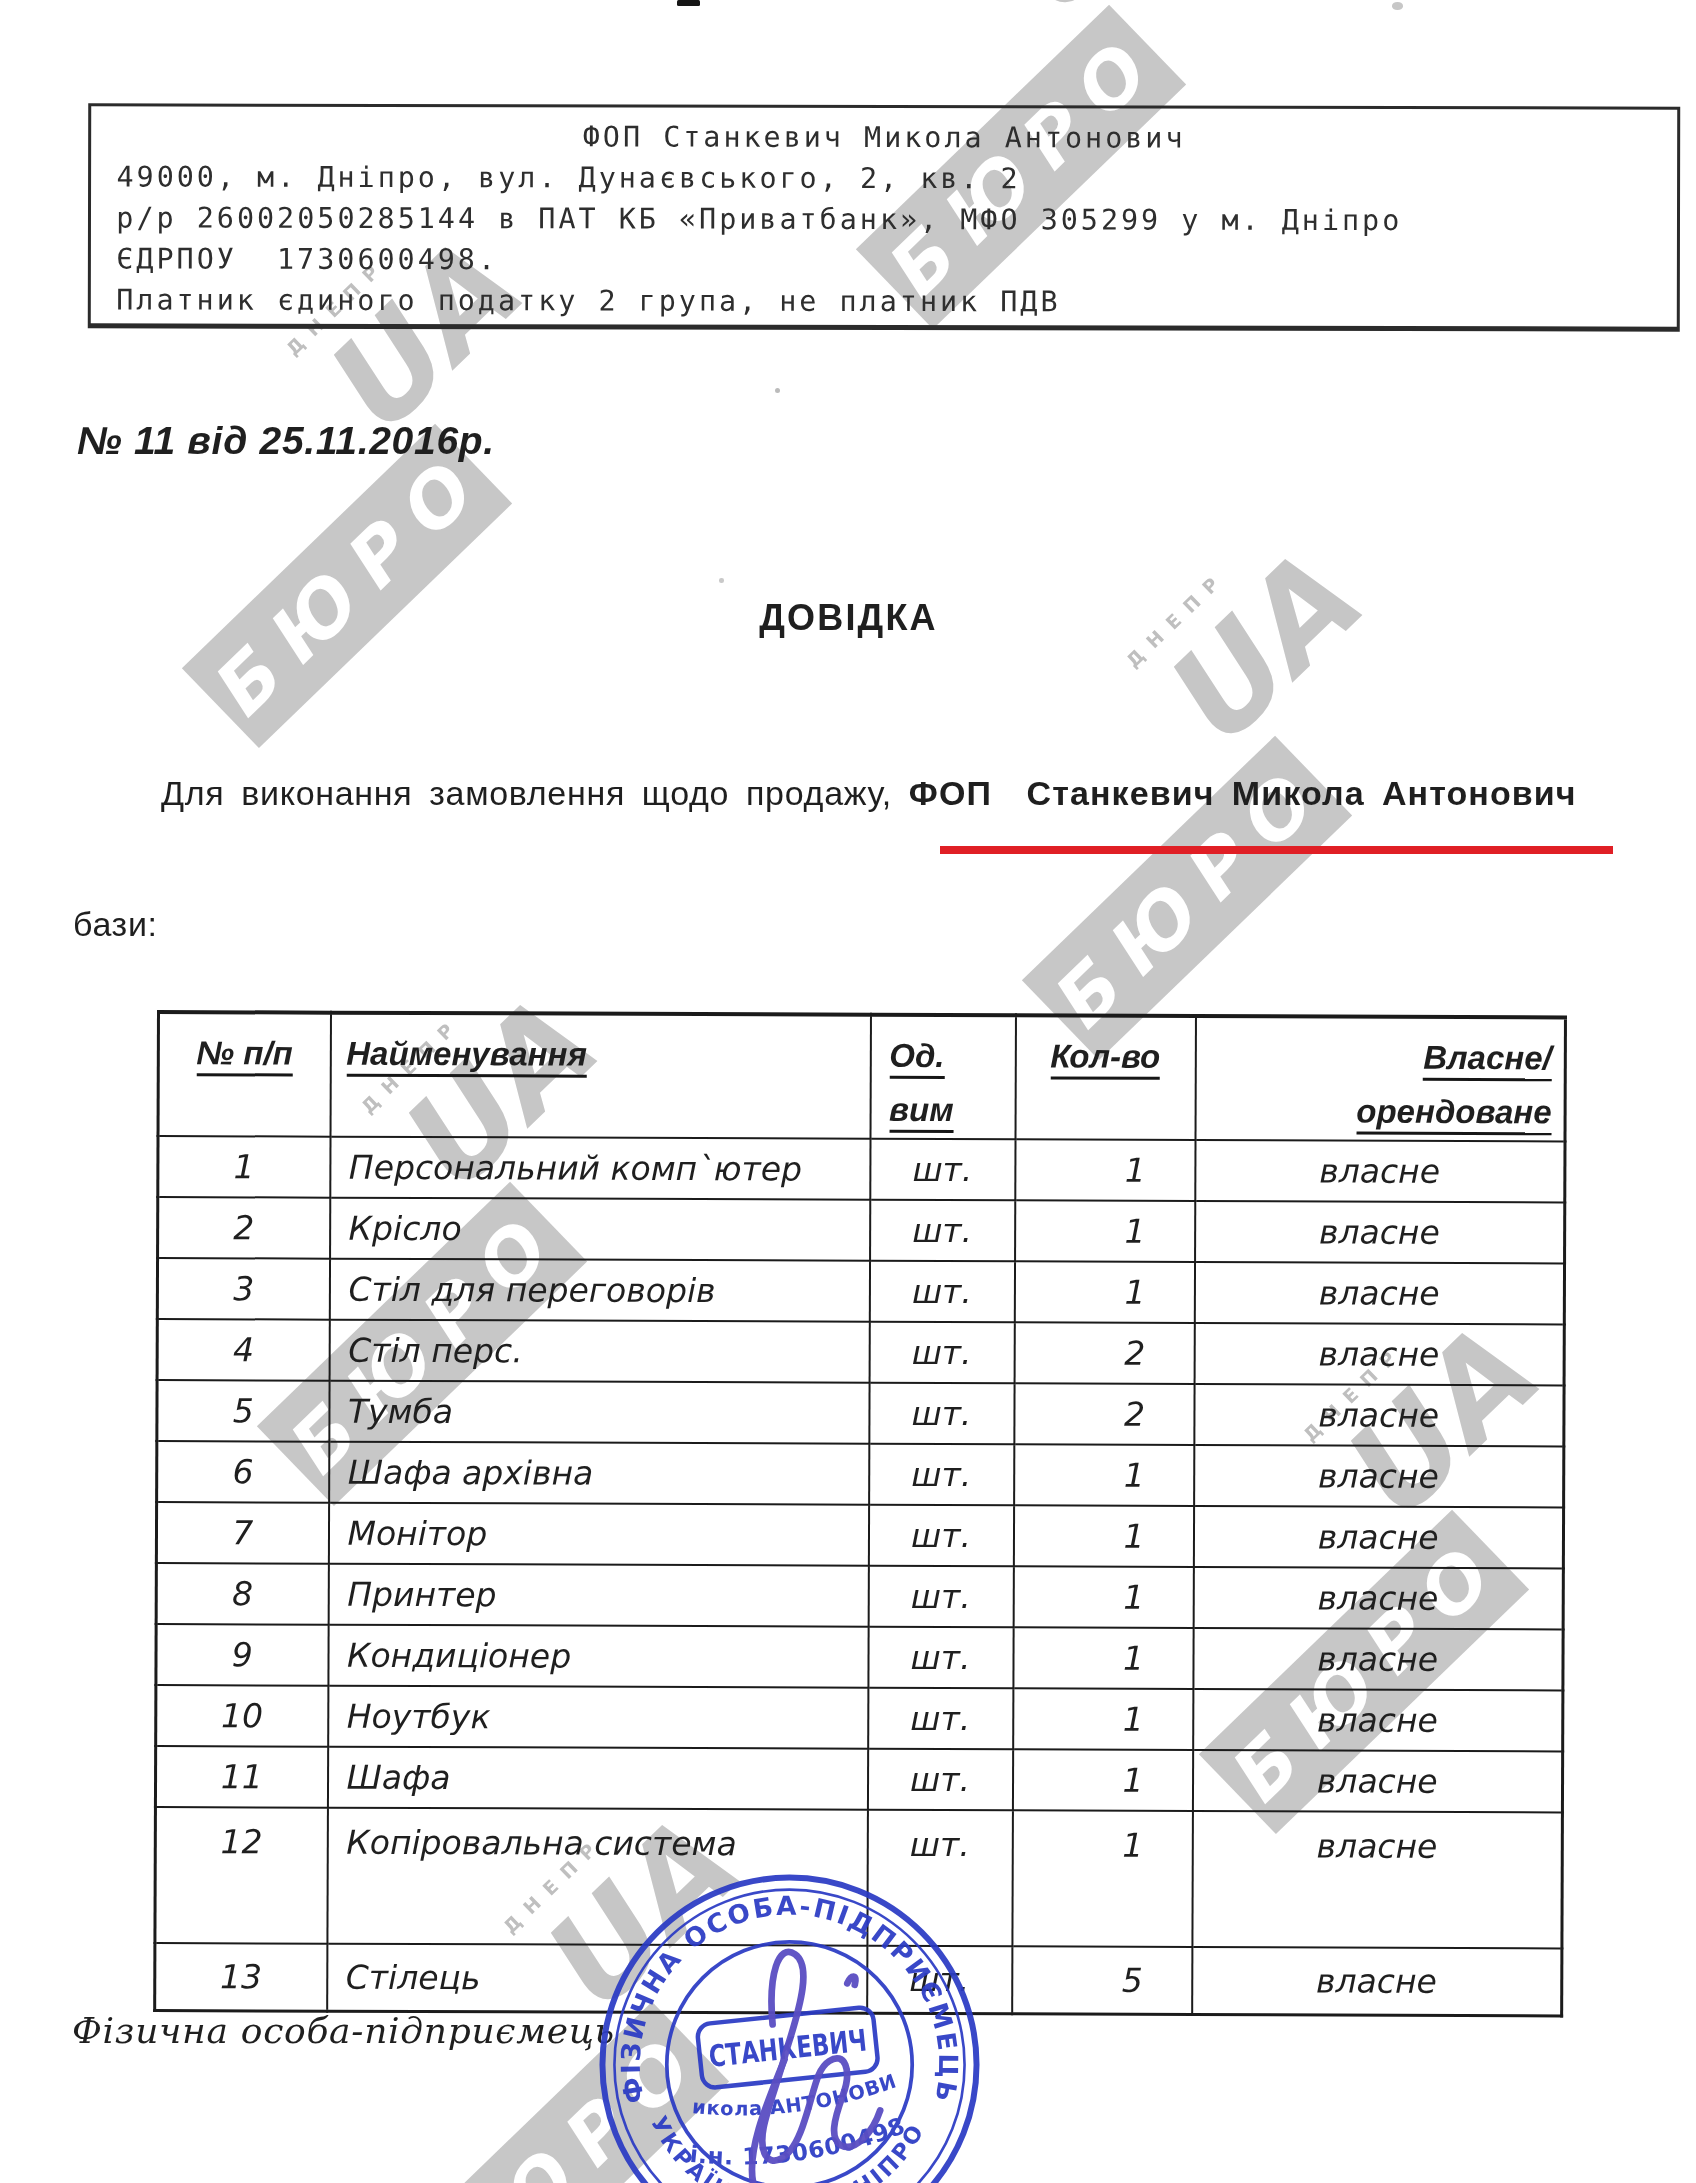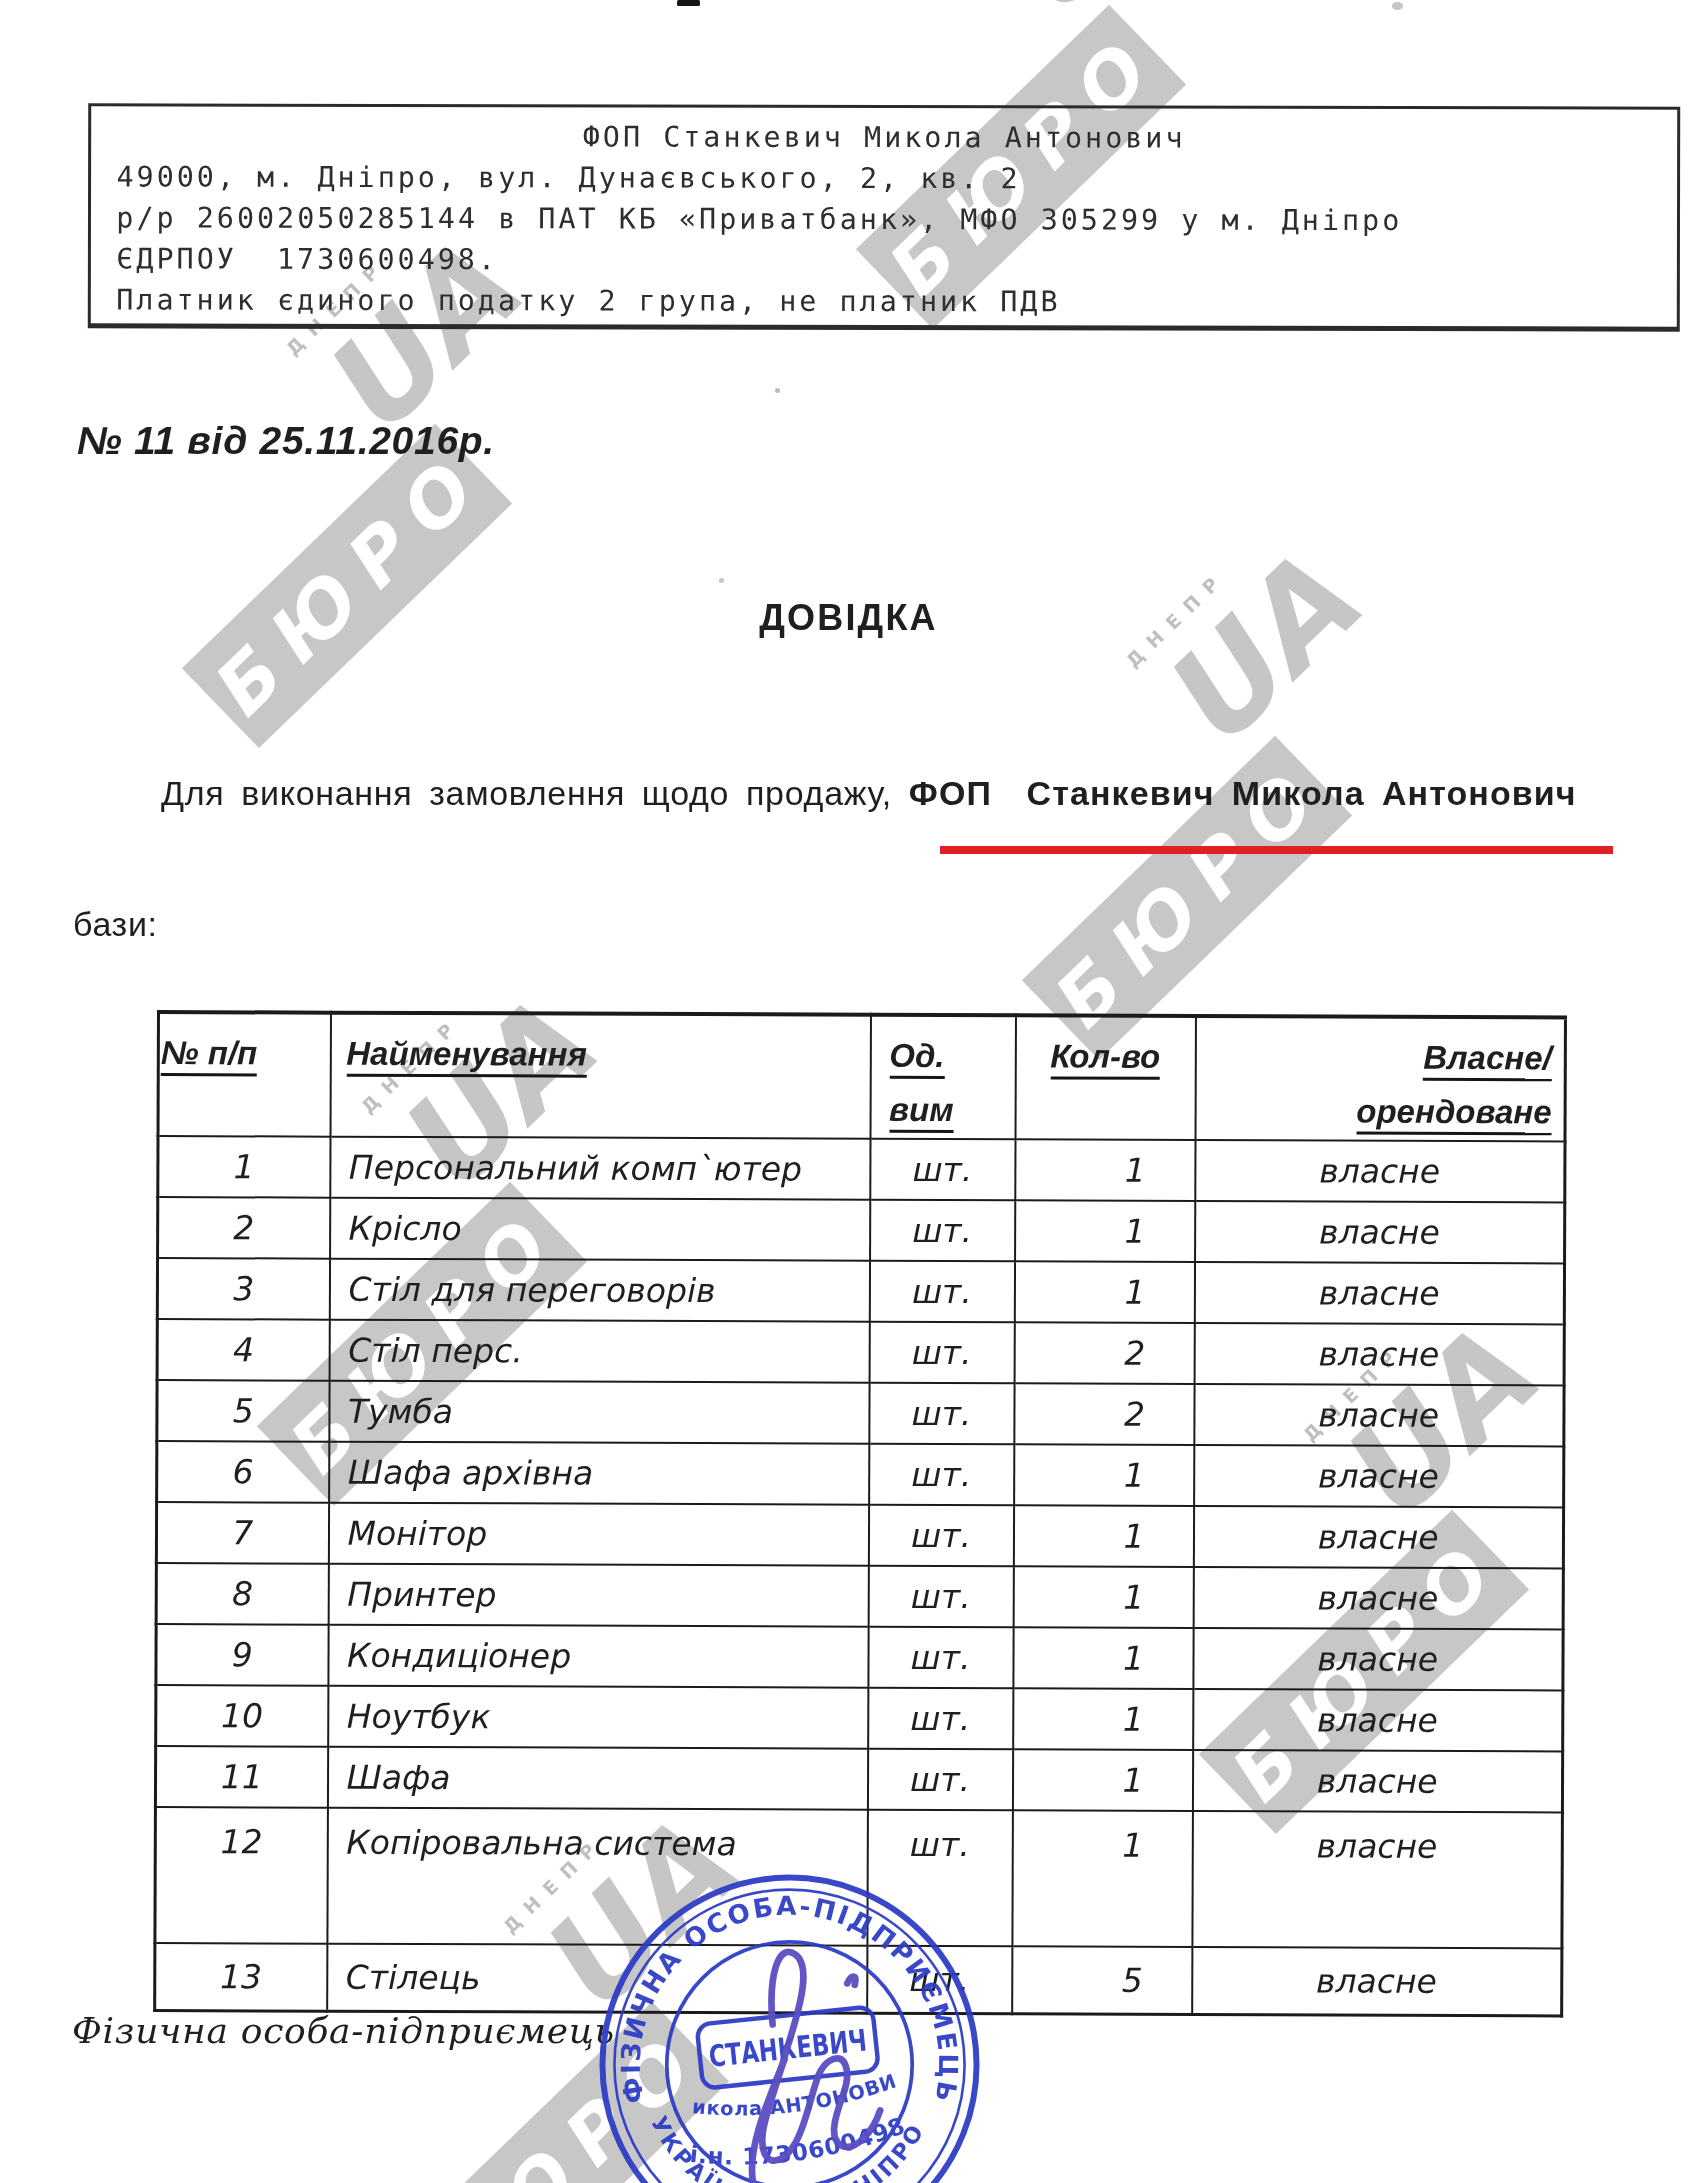--- a/index.html
+++ b/index.html
@@ -32,21 +32,21 @@
   .bl1 b{letter-spacing:1.1px;}
   .bl2{left:73px;top:877px;letter-spacing:1.1px;}
   .bl3{left:73px;top:905px;}
   .red-underline{position:absolute;left:940px;top:846px;width:673px;height:8.2px;background:#e01f25;z-index:2;}
   
   .tbl-wrap{position:absolute;left:157px;top:1010px;z-index:2;transform:rotate(0.22deg);transform-origin:0 0;}
   table.equip{border-collapse:collapse;table-layout:fixed;width:1407px;border:3px solid #1b1b1b;border-top-width:4.5px;}
   table.equip th,table.equip td{border:2.2px solid #1b1b1b;box-sizing:border-box;overflow:hidden;}
   table.equip th{vertical-align:top;padding-top:12px;font-size:33px;font-style:italic;font-weight:bold;line-height:54px;}
   .u{border-bottom:3px solid #161616;padding-bottom:1.5px;}
-  th.h-num{text-align:left;}
+  th.h-num{text-align:center;}
   th.h-name{text-align:left;padding-left:15px;}
   th.h-unit{text-align:left;padding-left:18px;}
   th.h-qty{text-align:center;}
   th.h-own{text-align:right;padding-right:12px;}
   tr.hdr-row{height:109px;}
   tr.data-row{height:61px;}
   tr.data-row.tall{height:136px;}
   tr.data-row.last{height:67px;}
   tr.data-row td{font-family:"DejaVu Sans",sans-serif;font-style:italic;font-size:33px;vertical-align:middle;}
   tr.data-row.tall td{vertical-align:top;padding-top:13.5px;}

